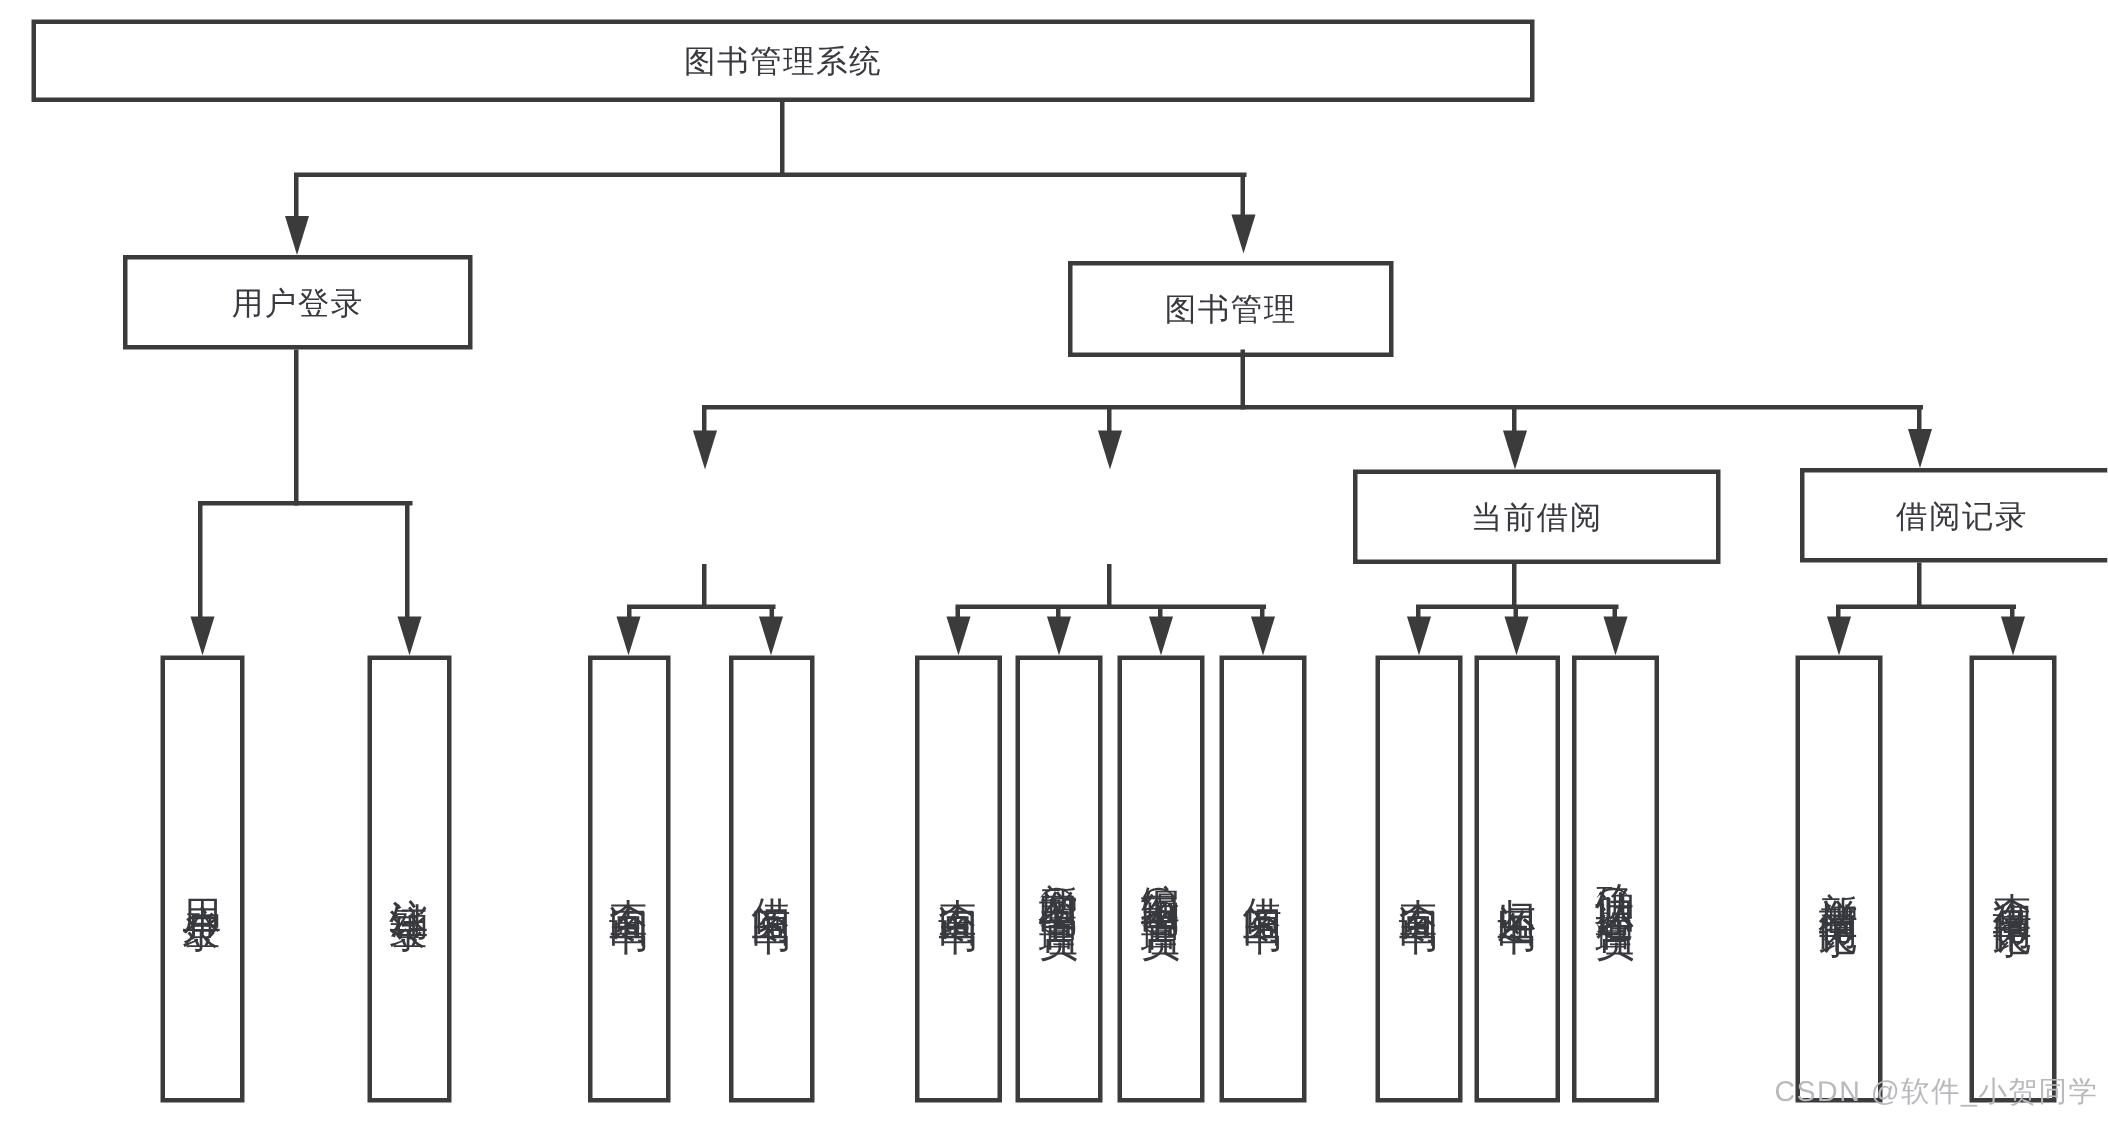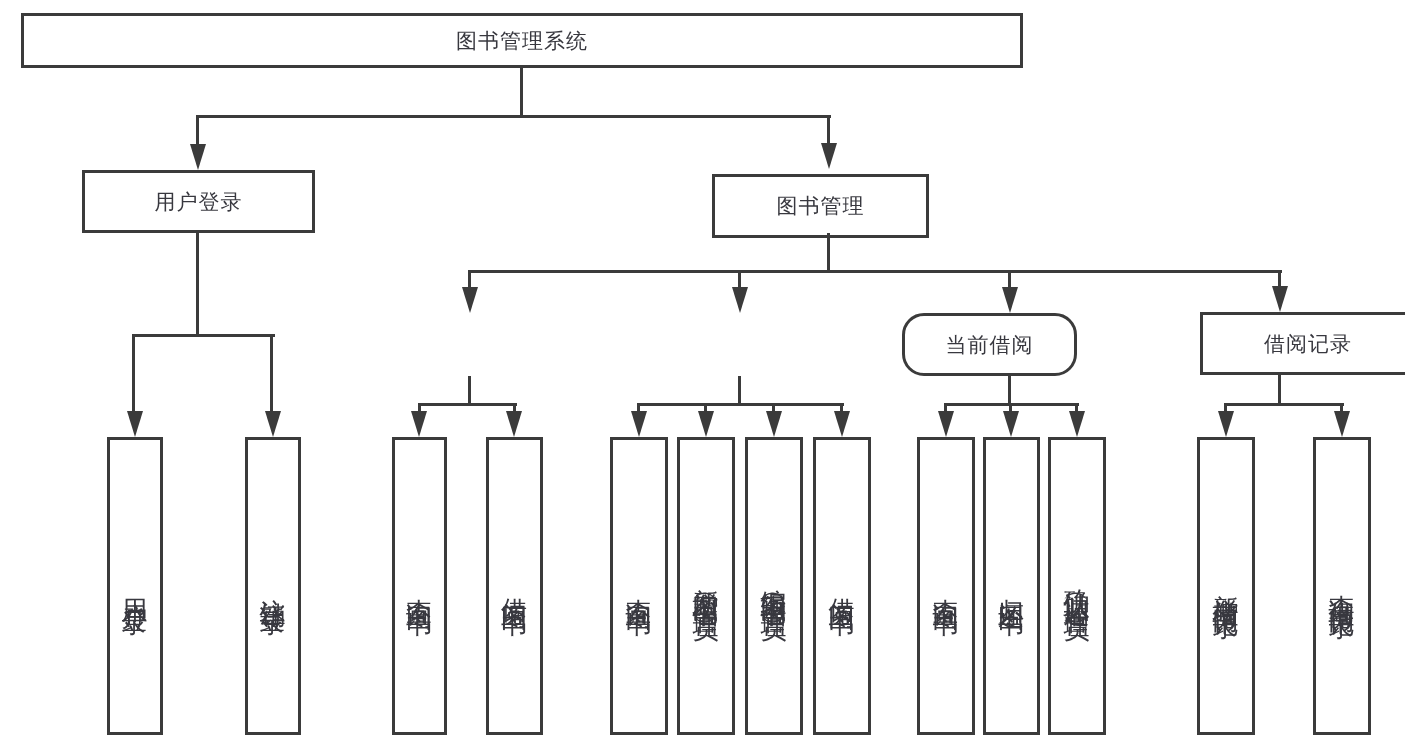--- a/index.html
+++ b/index.html
@@ -67,21 +67,21 @@
   <div class="line" style="left:468px;top:270px;width:814px;height:3px;"></div>
   <div class="line" style="left:468px;top:272px;width:3px;height:16px;"></div>
   <div class="arrow" style="left:462px;top:287px;"></div>
   <div class="line" style="left:738px;top:272px;width:3px;height:16px;"></div>
   <div class="arrow" style="left:732px;top:287px;"></div>
   <div class="line" style="left:1008px;top:272px;width:3px;height:16px;"></div>
   <div class="arrow" style="left:1002px;top:287px;"></div>
   <div class="line" style="left:1278px;top:272px;width:3px;height:15px;"></div>
   <div class="arrow" style="left:1272px;top:286px;"></div>
 
-  <div class="box" style="left:902px;top:313px;width:175px;height:63px;border-radius:22px;">
+  <div class="box" style="left:902px;top:313px;width:245px;height:63px;">
     <span class="hlabel">当前借阅</span>
   </div>
   <div class="box" style="left:1200px;top:312px;width:216px;height:63px;">
     <span class="hlabel">借阅记录</span>
   </div>
 
   <div class="line" style="left:468px;top:376px;width:3px;height:29px;"></div>
   <div class="line" style="left:418px;top:403px;width:99px;height:3px;"></div>
   <div class="line" style="left:418px;top:405px;width:3px;height:10px;"></div>
   <div class="arrow" style="left:411px;top:411px;"></div>
@@ -152,14 +152,15 @@
     <span class="vtext">确认归还（管理员）</span>
   </div>
 
   <div class="box" style="left:1197px;top:437px;width:58px;height:298px;">
     <span class="vtext">新增借阅记录</span>
   </div>
   <div class="box" style="left:1313px;top:437px;width:58px;height:298px;">
     <span class="vtext">查询借阅记录</span>
   </div>
 
+  <div class="watermark">CSDN @软件_小贺同学</div>
 
 </div>
 
 </body></html>

